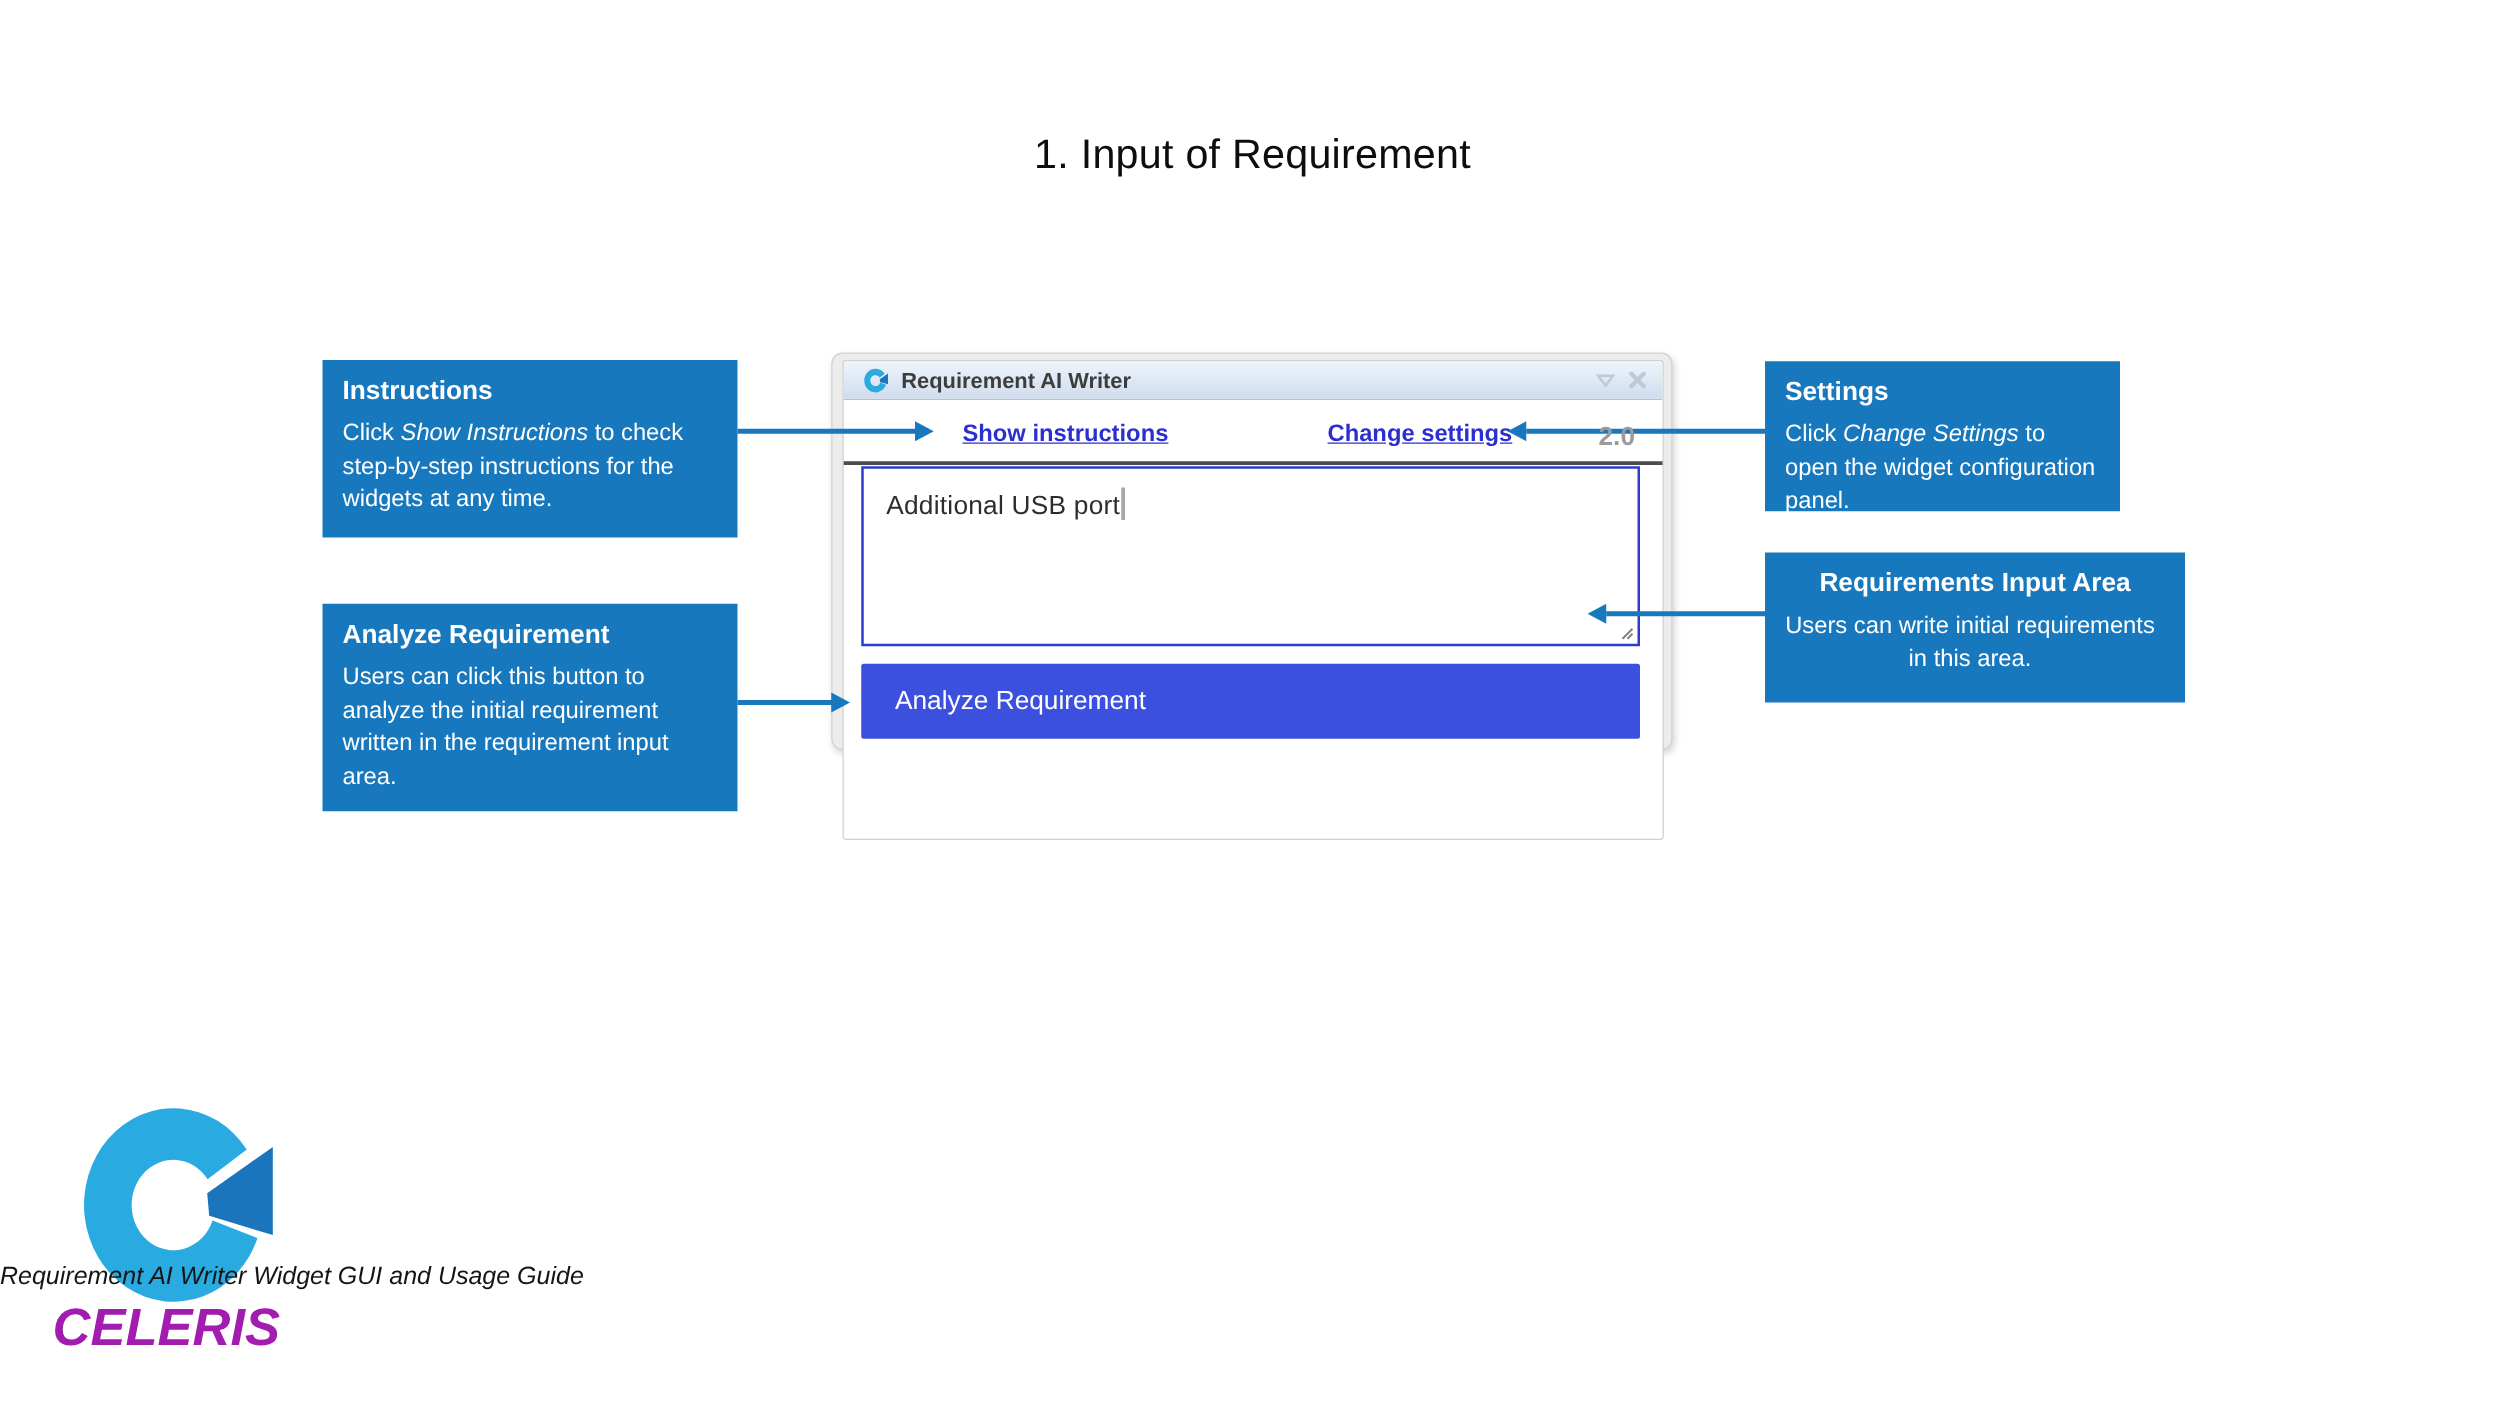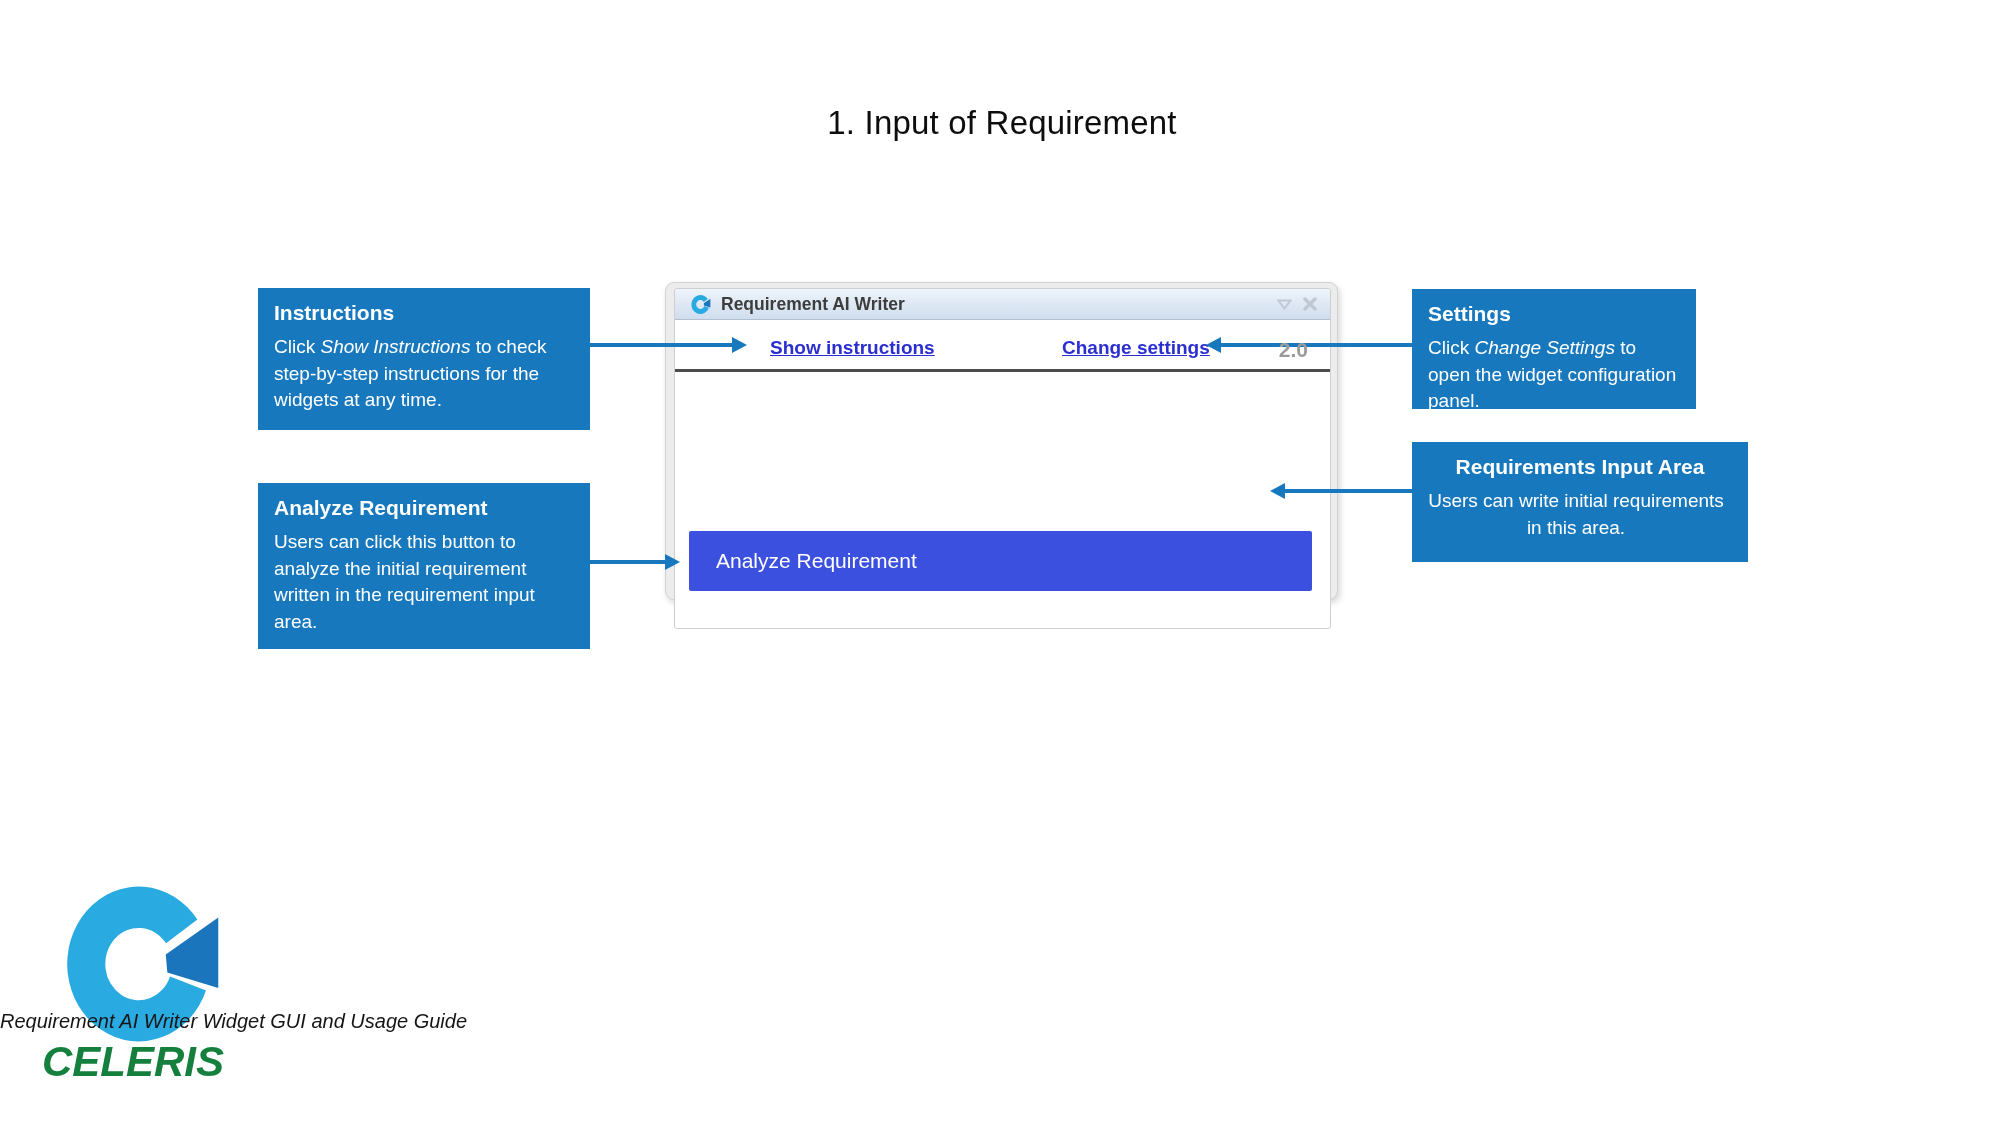--- a/index.html
+++ b/index.html
@@ -9,21 +9,21 @@
   
   .page-title{position:absolute;left:0;right:0;top:104px;text-align:center;
               font-size:33px;font-weight:normal;color:#0d0d0d;letter-spacing:.2px;}
   .footer-caption{position:absolute;left:0;right:0;top:1010px;
               font-size:20px;font-style:italic;color:#151515;}
 
   
   .widget{position:absolute;left:665px;top:282px;width:673px;height:318px;
           background:#ececec;border:1px solid #d2d2d2;border-radius:9px;
           box-shadow:2px 3px 6px rgba(0,0,0,.16);box-sizing:border-box;}
-  .card{position:absolute;left:8px;top:5px;width:657px;height:341px;background:#ffffff;
+  .card{position:absolute;left:8px;top:5px;width:657px;height:384px;background:#ffffff;
         border:1px solid #cfcfcf;border-radius:3px;box-sizing:border-box;}
   .titlebar{position:absolute;left:0;top:0;right:0;height:31px;
         background:linear-gradient(#eef4fb,#cfddee);border-bottom:1px solid #b2c0d1;
         border-radius:3px 3px 0 0;display:flex;align-items:center;padding:0 10px;box-sizing:border-box;}
   .titlebar-title{font-size:17.5px;font-weight:bold;color:#3d3d3d;margin-left:10px;}
   .tb-spacer{flex:1;}
   .tb-icon{display:flex;align-items:center;justify-content:center;width:20px;height:20px;margin-left:6px;}
   .links-row{position:absolute;left:0;top:31px;right:0;height:49px;}
   .wlink{position:absolute;top:17px;font-size:19px;font-weight:600;color:#2b2fd1;
          text-decoration:underline;cursor:pointer;}
@@ -52,21 +52,21 @@
 
   
   .arrow-line{position:absolute;height:4px;background:#1878be;z-index:2;}
   .arrow-head{position:absolute;width:0;height:0;z-index:2;}
   .head-right{border-left:15px solid #1878be;border-top:8px solid transparent;border-bottom:8px solid transparent;}
   .head-left{border-right:15px solid #1878be;border-top:8px solid transparent;border-bottom:8px solid transparent;}
 
   
   .brand-logo{position:absolute;left:64px;top:878px;}
   .brand-wordmark{position:absolute;left:42px;top:1038px;width:220px;
-        font-size:42px;font-weight:bold;font-style:italic;color:#15803d;letter-spacing:0;}
+        font-size:42px;font-weight:bold;font-style:italic;color:#a21caf;letter-spacing:0;}
 </style>
 </head>
 <body>
 
 <div class="canvas">
 
   <div class="page-title">1. Input of Requirement</div>
 
   <div class="widget">
     <div class="card">
@@ -93,20 +93,28 @@
       </div>
 
       <div class="links-row">
         <span class="wlink link-show">Show instructions</span>
         <span class="wlink link-settings">Change settings</span>
         <span class="version">2.0</span>
       </div>
 
       <div class="divider"></div>
 
+      <div class="input-box">
+        <div class="input-text"><span>Additional USB port</span><span class="caret"></span></div>
+        <span class="resize">
+          <svg width="13" height="13" viewBox="0 0 13 13">
+              <path d="M4,12 L12,4 M8,12 L12,8" stroke="#808080" stroke-width="1.5" fill="none"></path>
+            </svg>
+        </span>
+      </div>
 
       <button class="analyze-btn">Analyze Requirement</button>
     </div>
   </div>
 
   <div class="callout c-instructions">
     <h3>Instructions</h3>
     <p><span>Click </span><em>Show Instructions</em><span> to check step-by-step instructions for the widgets at any time.</span></p>
   </div>
 

